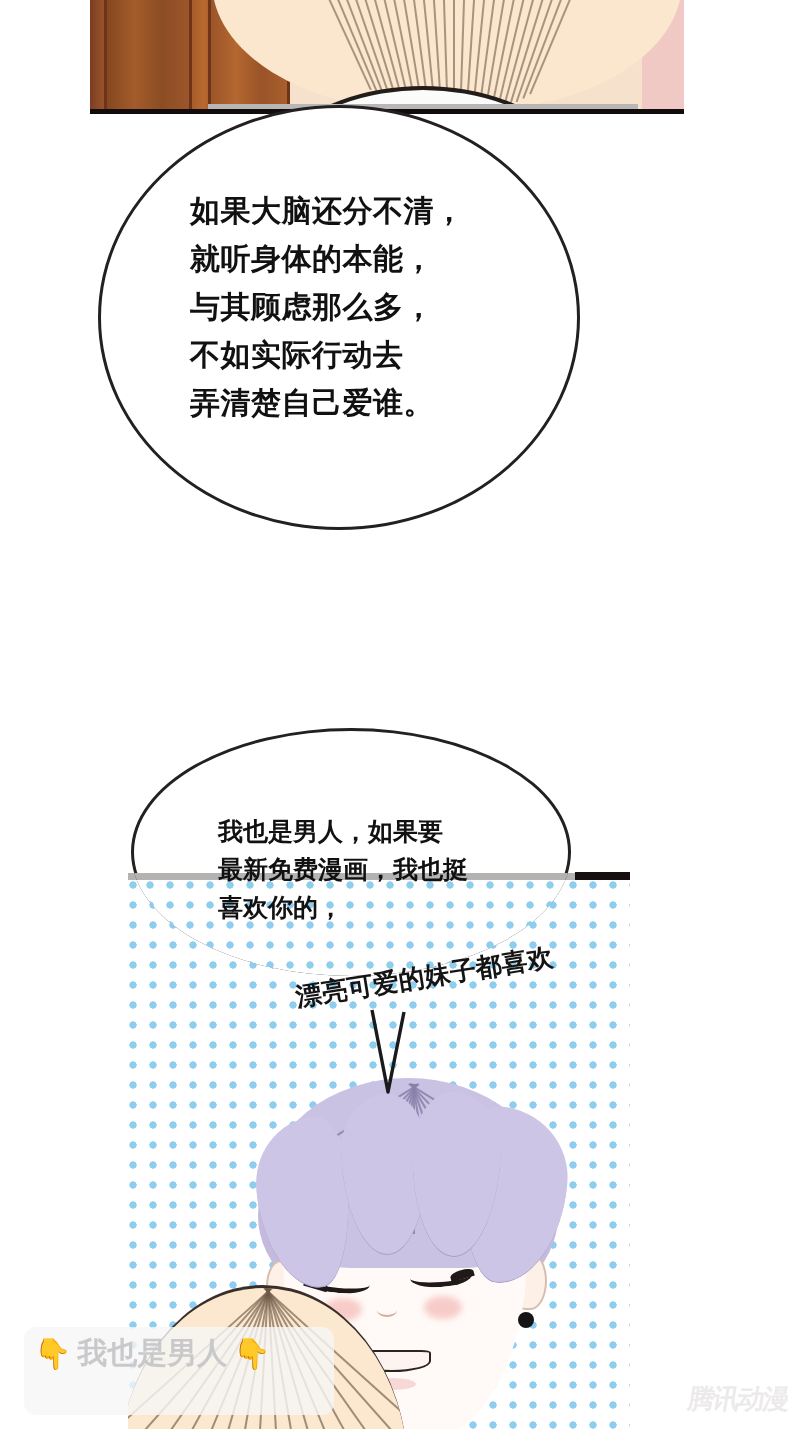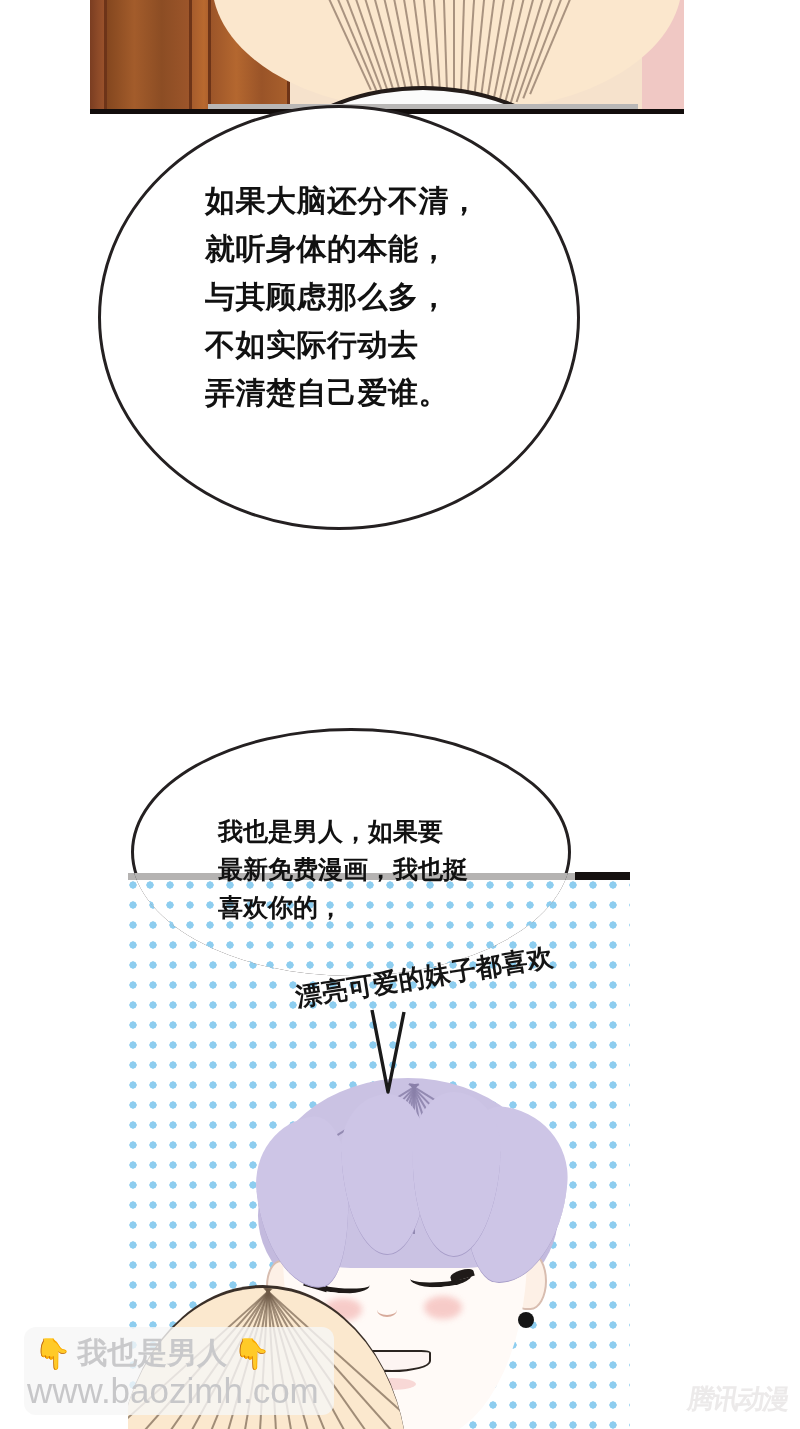--- a/index.html
+++ b/index.html
@@ -112,30 +112,29 @@
     width: 482px;
     height: 425px;
     border: 3px solid #242021;
     border-radius: 50%;
     background: #ffffff;
     box-sizing: border-box;
   }
   .bubble-round-text {
     position: absolute;
     left: 190px;
-    top: 177px;
+    top: 187px;
     width: 330px;
     font-size: 30px;
     font-weight: bold;
     line-height: 48px;
     color: #111111;
     letter-spacing: .5px;
     white-space: pre-line;
     font-family: "Liberation Sans", "DejaVu Sans", sans-serif;
-    margin-left: 15px;
   }
 
   
   .panel-dots {
     position: absolute;
     left: 128px;
     top: 880px;
     width: 502px;
     height: 549px;
     overflow: hidden;
@@ -561,16 +560,15 @@
   <svg class="speech-tail" viewBox="0 0 36 86">
     <path d="M2 2 L18 84 L34 4" fill="none" stroke="#1a1a1a" stroke-width="3.4" stroke-linejoin="round"></path>
   </svg>
 
   <div class="wm-box"></div>
   <div class="wm-line1">
     <span class="wm-hand">👇</span>
     <span>我也是男人</span>
     <span class="wm-hand">👇</span>
   </div>
-  <div class="wm-line2">www.baozimh.com</div>
   <div class="wm-logo">腾讯动漫</div>
 
 </div>
 
 </body></html>

